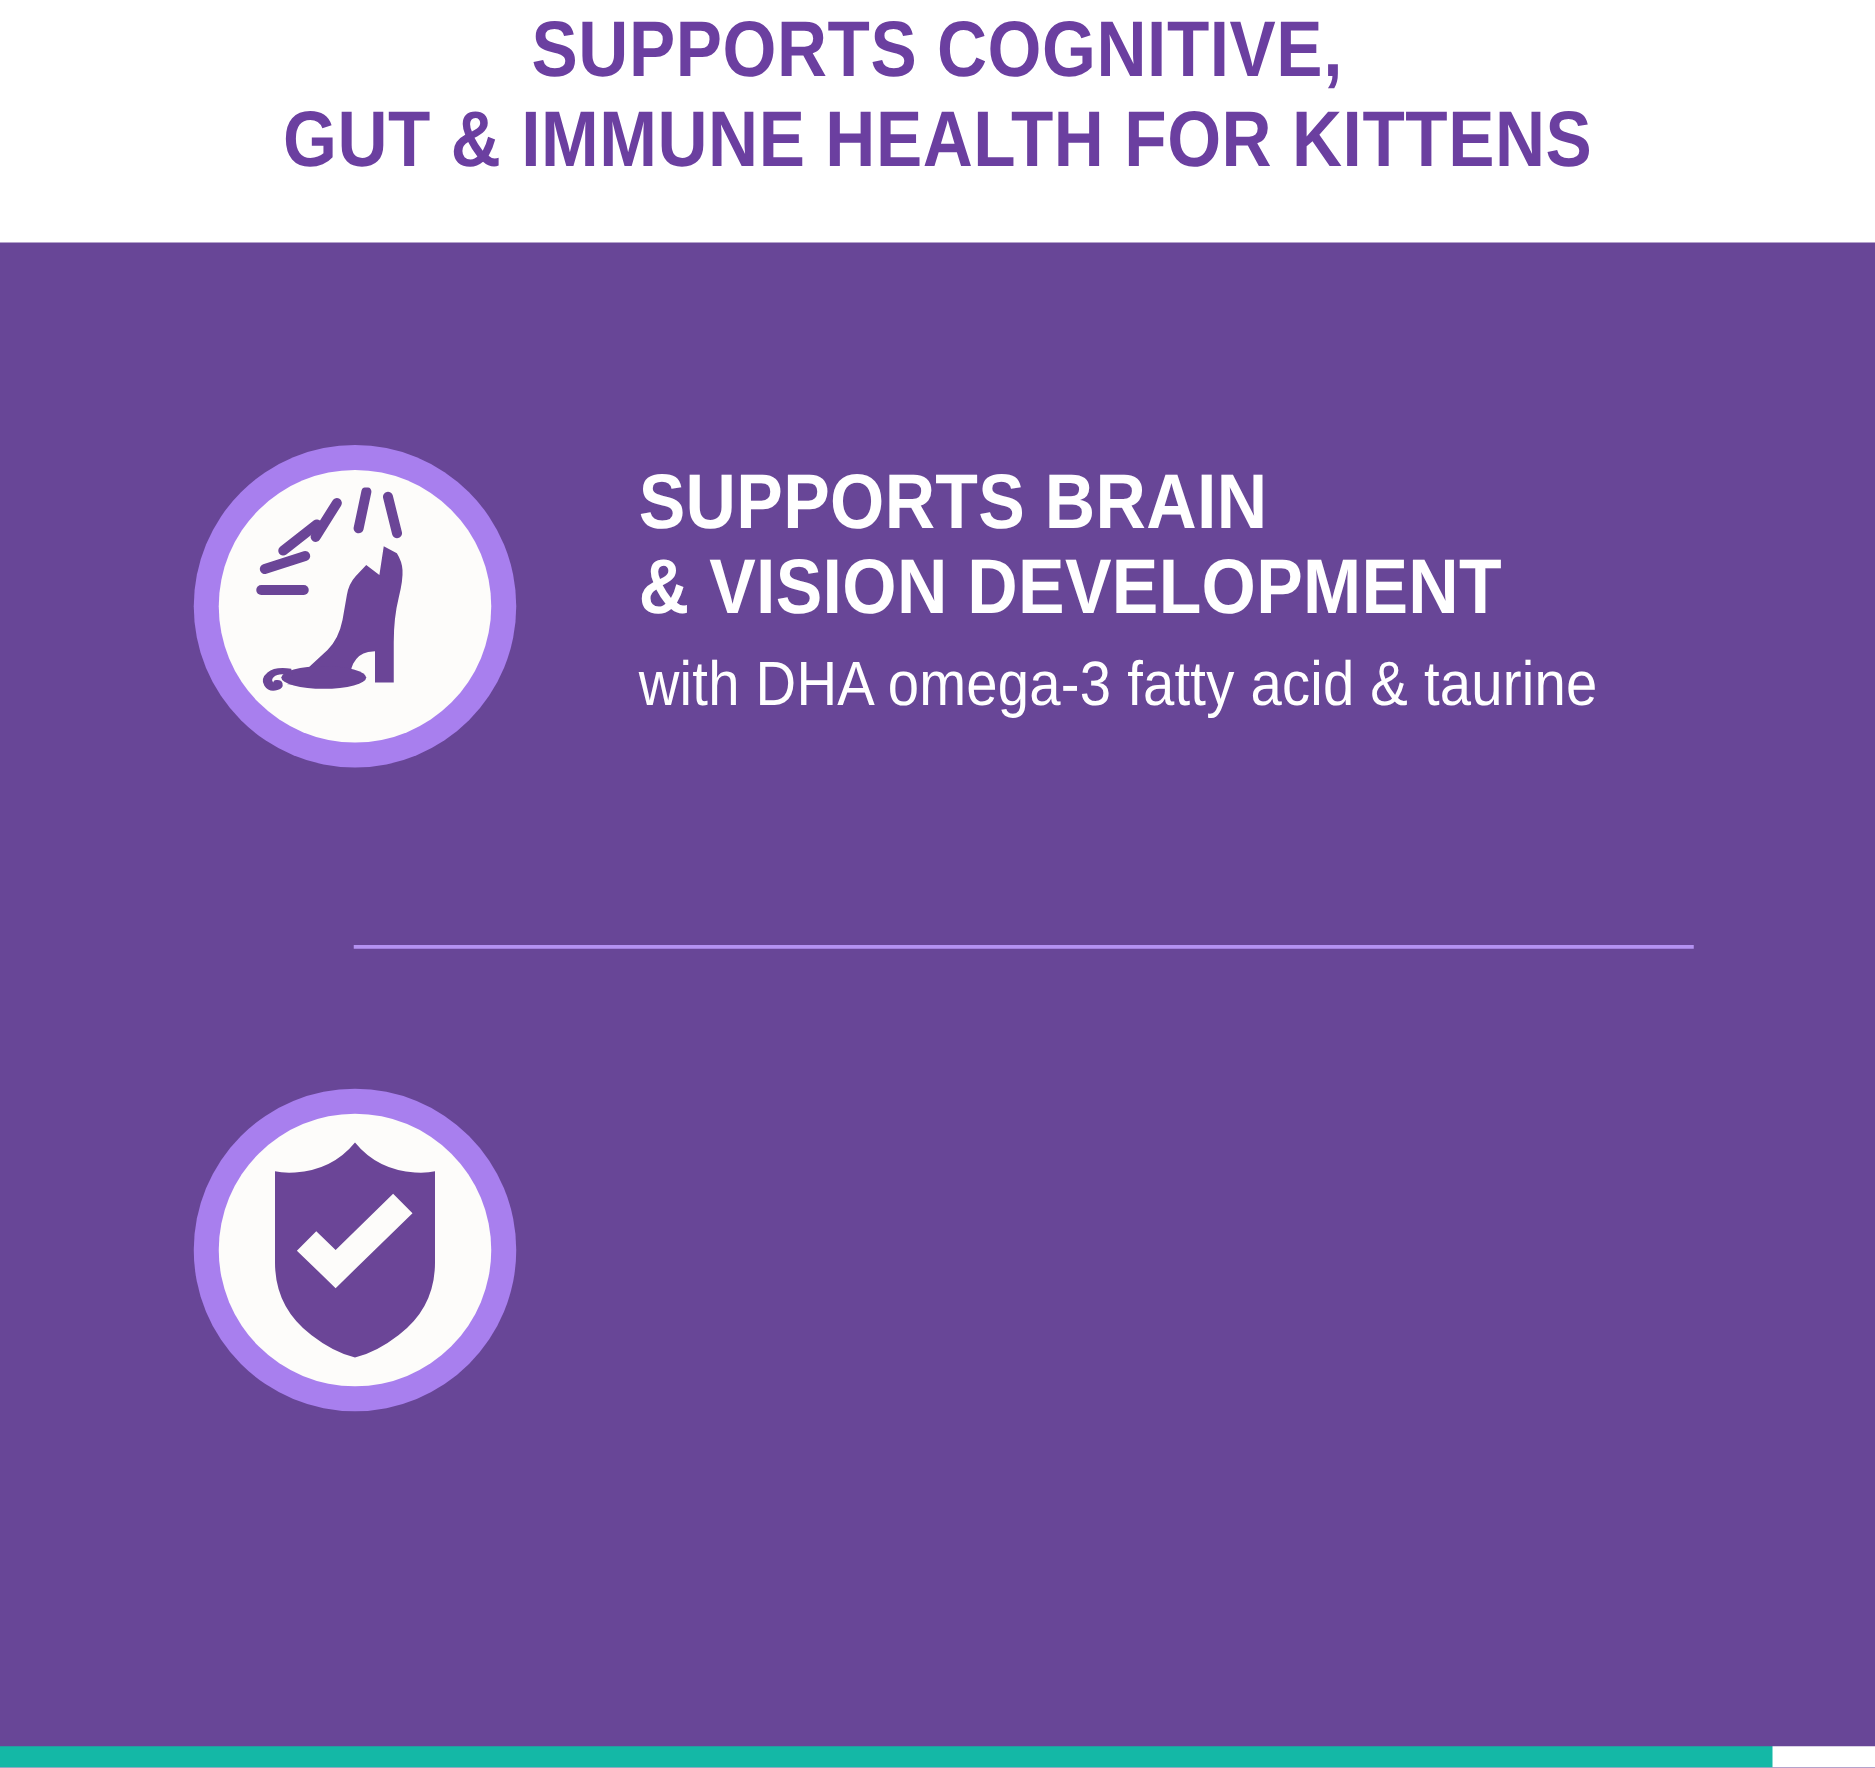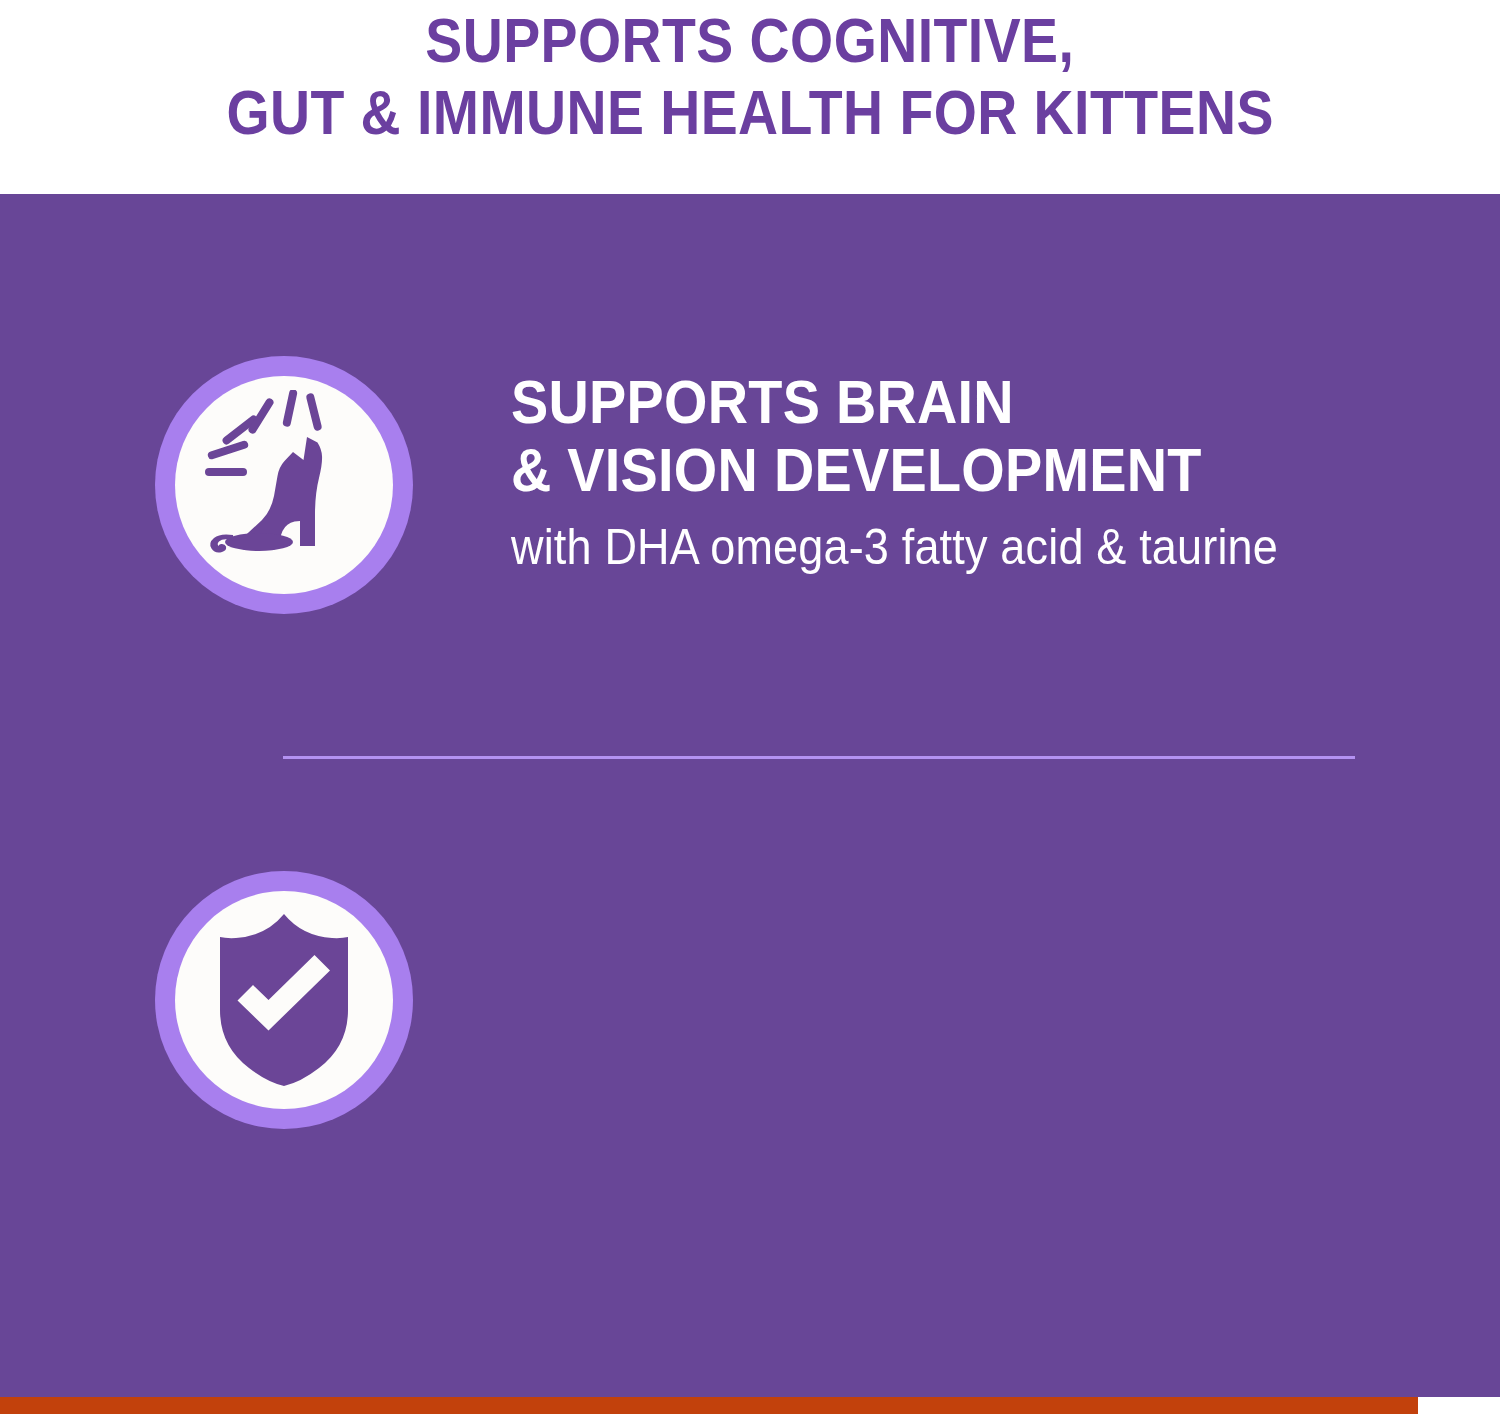--- a/index.html
+++ b/index.html
@@ -10,21 +10,21 @@
     width: 1500px;
     height: 1414px;
     background: #ffffff;
     font-family: "Liberation Sans", sans-serif;
     overflow: hidden;
   }
   .page {
     position: relative;
     width: 1418px;
     height: 1414px;
-    background: #c2410c;
+    background: #14b8a6;
   }
 
   
   .header {
     position: absolute;
     left: 0;
     top: 0;
     width: 1500px;
     height: 211px;
     background: #ffffff;

